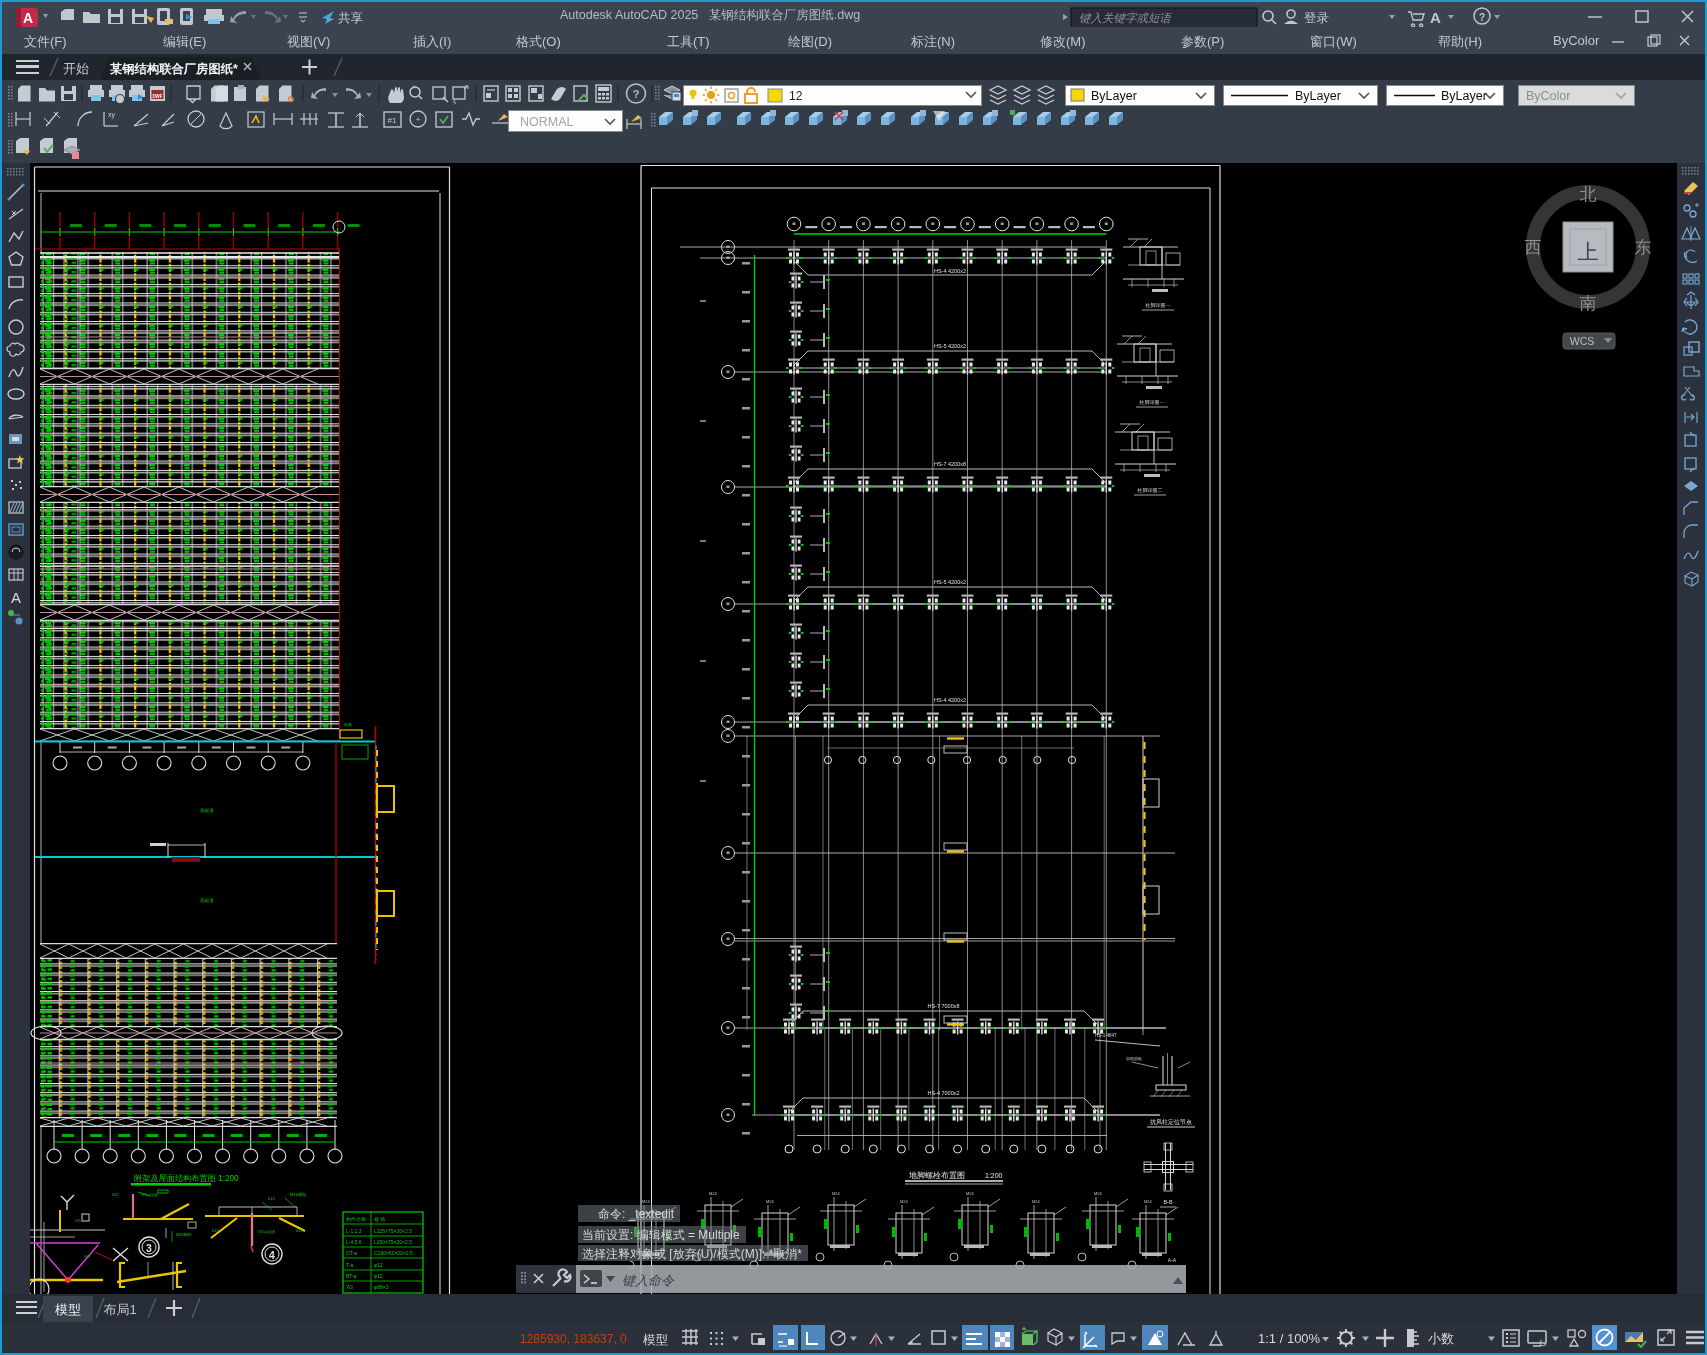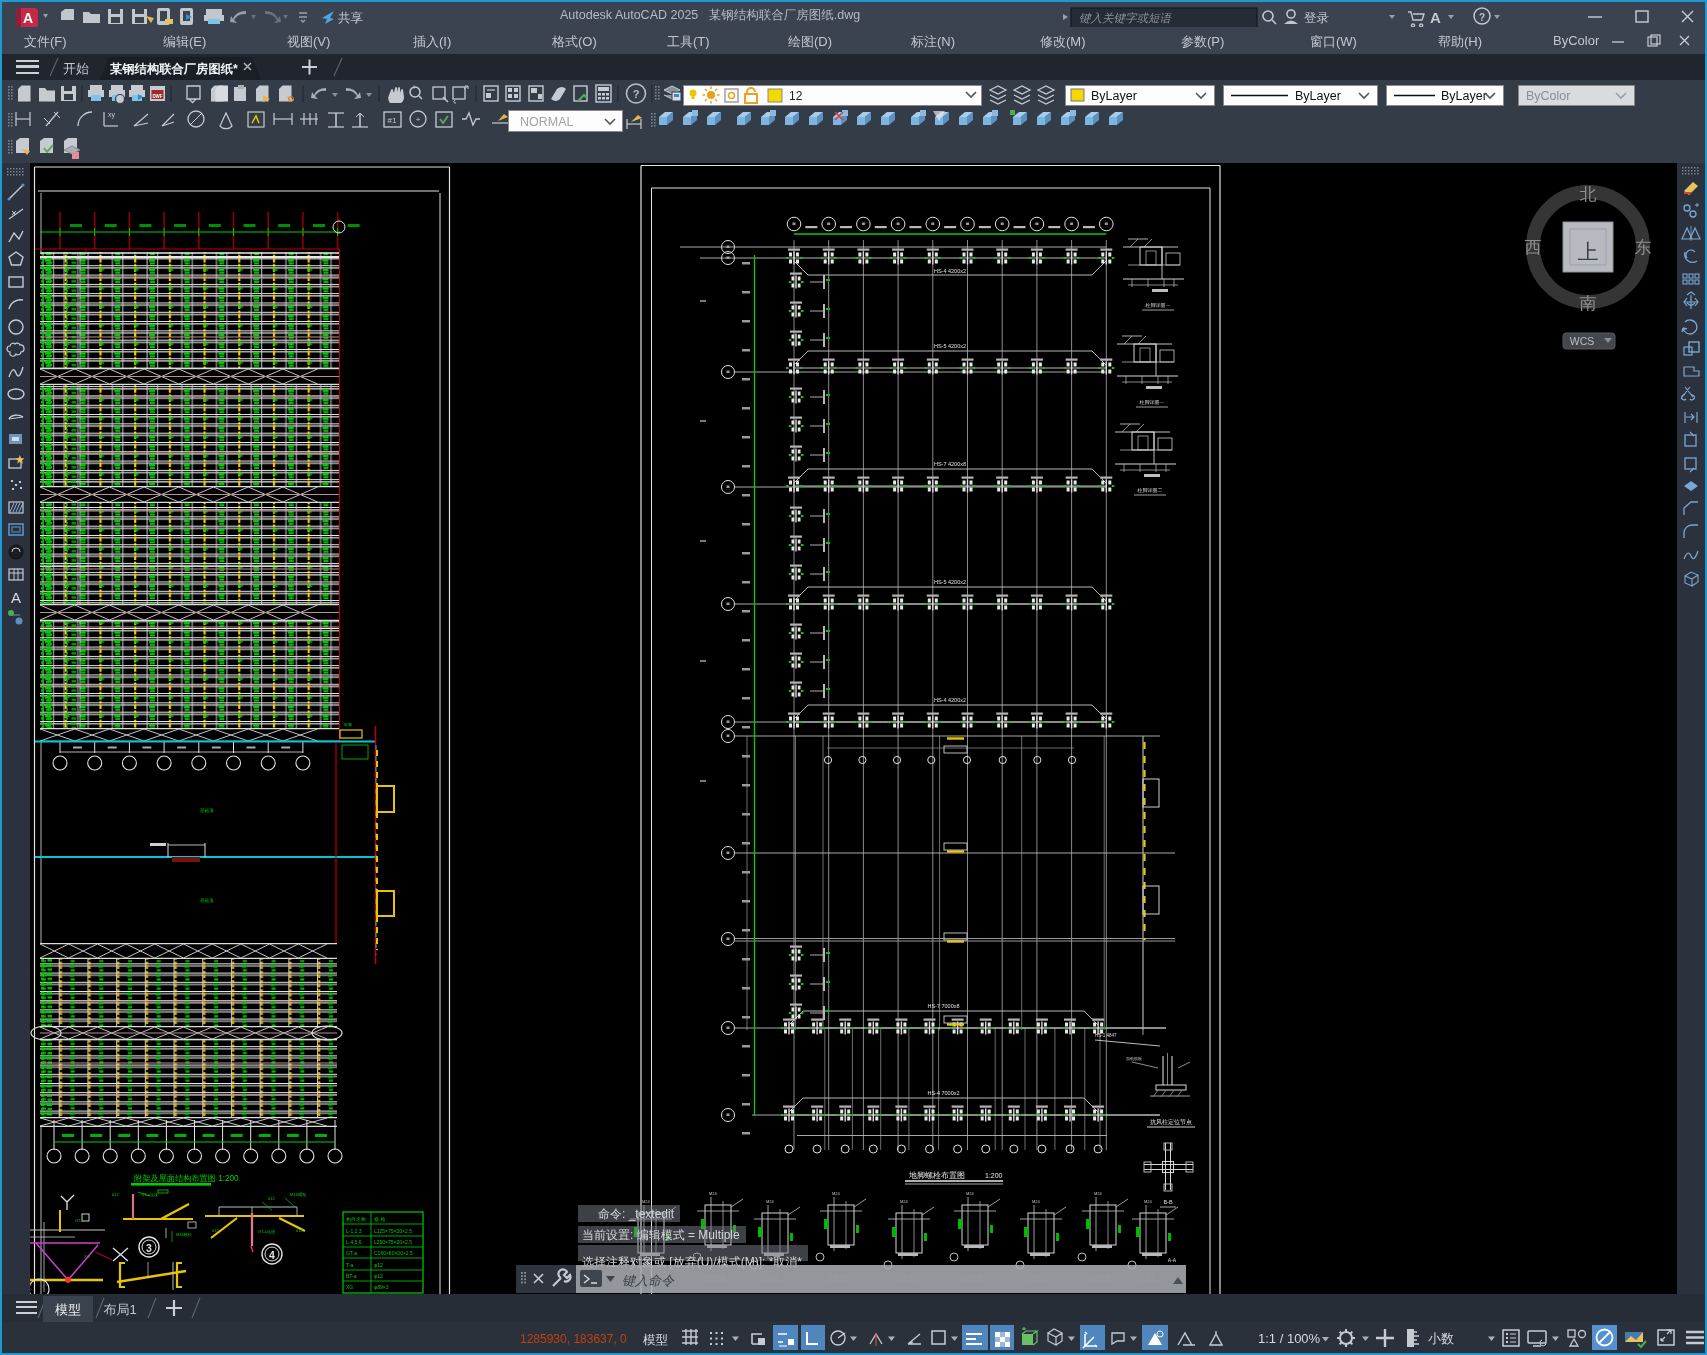--- a/index.html
+++ b/index.html
@@ -53,21 +53,21 @@
     <path d="M1494 13 l6 0 l-3 4 z" fill="#9aa0a8"></path>
     <line x1="1588" y1="15" x2="1602" y2="15" stroke="#c9cdd4" stroke-width="1.4"></line>
     <rect x="1636" y="9" width="12" height="11" fill="none" stroke="#c9cdd4" stroke-width="1.4"></rect>
     <path d="M1682 9 l11 11 m0 -11 l-11 11" stroke="#c9cdd4" stroke-width="1.4"></path>
   </svg>
 <div class="abs" style="left:0;top:33px;width:1582px;height:18px;font-size:13px;color:#c3c8cf">
     <span class="abs" style="left:24px">文件(F)</span>
     <span class="abs" style="left:163px">编辑(E)</span>
     <span class="abs" style="left:287px">视图(V)</span>
     <span class="abs" style="left:413px">插入(I)</span>
-    <span class="abs" style="left:552px">格式(O)</span>
+    <span class="abs" style="left:516px">格式(O)</span>
     <span class="abs" style="left:667px">工具(T)</span>
     <span class="abs" style="left:788px">绘图(D)</span>
     <span class="abs" style="left:911px">标注(N)</span>
     <span class="abs" style="left:1040px">修改(M)</span>
     <span class="abs" style="left:1181px">参数(P)</span>
     <span class="abs" style="left:1310px">窗口(W)</span>
     <span class="abs" style="left:1438px">帮助(H)</span>
     <span class="abs" style="left:1553px">ByColor</span>
   </div>
 <svg style="position:absolute;left:1560px;top:33px;" width="147" height="18" viewBox="0 0 147 18" xmlns="http://www.w3.org/2000/svg">
@@ -2112,21 +2112,21 @@
     <text x="143" y="90" font-family="Liberation Sans, sans-serif" font-size="17" fill="#8f8f8f" text-anchor="middle">东</text>
     <rect x="63" y="59" width="50" height="50" fill="#b7bbc0" stroke="#8c9096" stroke-width="1"></rect>
     <rect x="70" y="66" width="36" height="36" fill="none" stroke="#9ba0a6" stroke-width="1"></rect>
     <text x="88" y="96" font-family="Liberation Sans, sans-serif" font-size="21" fill="#3c4148" text-anchor="middle">上</text>
     <rect x="63" y="170" width="52" height="16" fill="#7d838b" stroke="#9aa0a7" stroke-width="1" rx="3" opacity="0.55"></rect>
     <text x="82" y="182" font-family="Liberation Sans, sans-serif" font-size="10.5" fill="#b9bfc7" text-anchor="middle">WCS</text>
     <path d="M104 175 l8 0 l-4 5 z" fill="#9aa0a7" opacity="0.8"></path>
   </svg>
 <div class="abs" style="left:578px;top:1205px;height:17px;background:rgba(122,128,137,0.5);color:#d4d8dc;font-size:12px;padding:1px 6px 0 20px;white-space:nowrap">命令: _textedit</div>
 <div class="abs" style="left:578px;top:1226px;height:16px;background:rgba(122,128,137,0.5);color:#d4d8dc;font-size:12px;padding:1px 6px 16px 4px;white-space:nowrap">当前设置: 编辑模式 = Multiple</div>
-<div class="abs" style="left:578px;top:1245px;height:16px;background:rgba(122,128,137,0.5);color:#d4d8dc;font-size:12px;padding:9px 6px 0 4px;white-space:nowrap">选择注释对象或 [放弃(U)/模式(M)]: *取消*</div>
+<div class="abs" style="left:578px;top:1245px;height:16px;background:rgba(122,128,137,0.5);color:#d4d8dc;font-size:12px;padding:1px 6px 0 4px;white-space:nowrap">选择注释对象或 [放弃(U)/模式(M)]: *取消*</div>
 <div class="abs" style="left:516px;top:1265px;width:60px;height:28px;background:#2e353e"></div>
 <svg style="position:absolute;left:516px;top:1265px;" width="62" height="28" viewBox="0 0 62 28" xmlns="http://www.w3.org/2000/svg">
     <rect x="5.0" y="7.0" width="1.8" height="1.8" fill="#8a919b"></rect>
     <rect x="8.2" y="7.0" width="1.8" height="1.8" fill="#8a919b"></rect>
     <rect x="5.0" y="10.2" width="1.8" height="1.8" fill="#8a919b"></rect>
     <rect x="8.2" y="10.2" width="1.8" height="1.8" fill="#8a919b"></rect>
     <rect x="5.0" y="13.4" width="1.8" height="1.8" fill="#8a919b"></rect>
     <rect x="8.2" y="13.4" width="1.8" height="1.8" fill="#8a919b"></rect>
     <rect x="5.0" y="16.6" width="1.8" height="1.8" fill="#8a919b"></rect>
     <rect x="8.2" y="16.6" width="1.8" height="1.8" fill="#8a919b"></rect>

